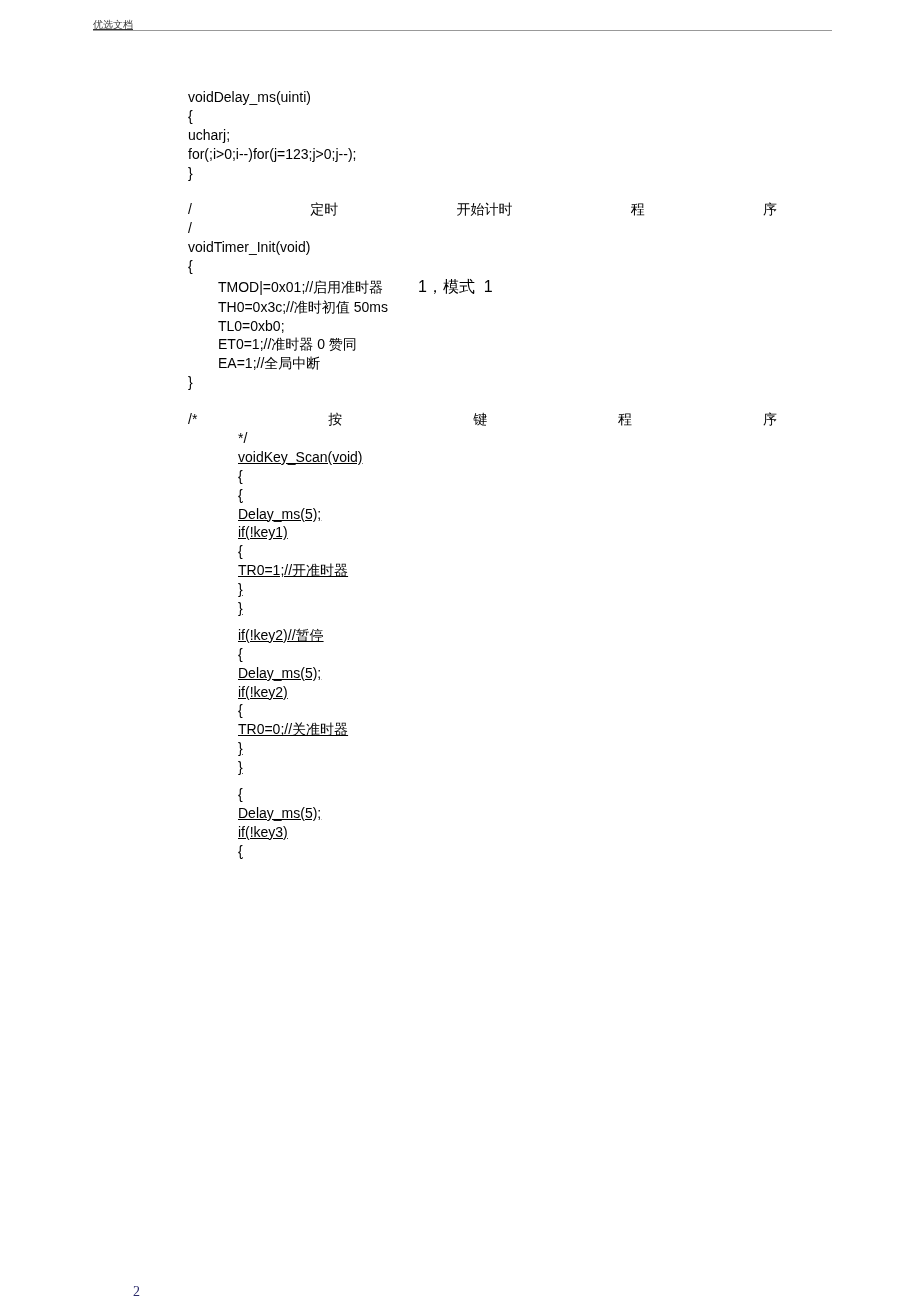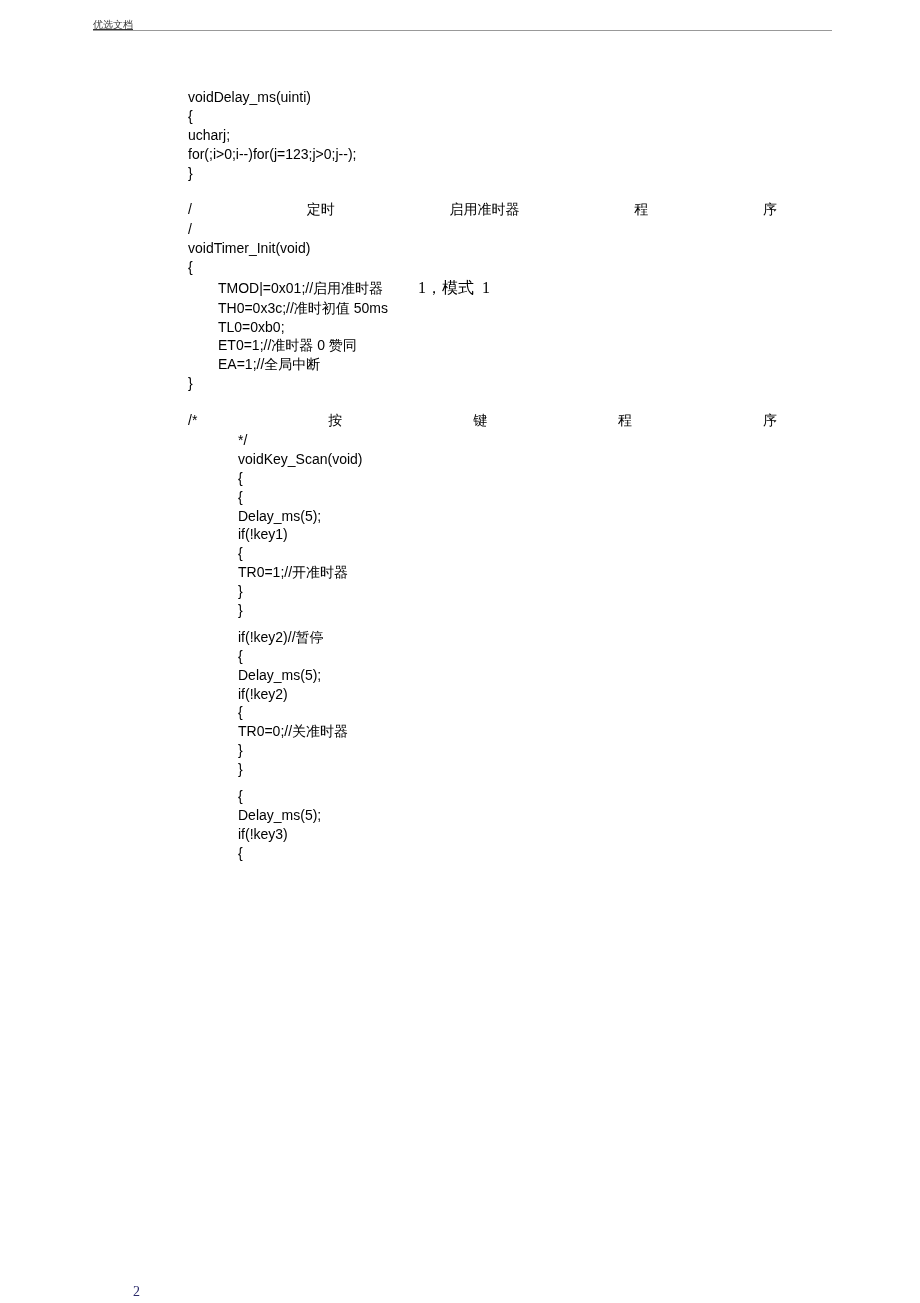--- a/index.html
+++ b/index.html
@@ -1,20 +1,20 @@
 <!DOCTYPE html>
 <html><head>
 <meta charset="utf-8">
 <style>
   html,body{margin:0;padding:0;background:#fff;color:#000;}
   .page{width:854px;min-height:1303px;margin:12px auto;position:relative;background:#fff;}
   .header-link{position:absolute;left:60px;top:6px;font-size:10px;font-family:"SimSun",serif;color:#333;text-decoration:underline;}
   .hr{position:absolute;left:60px;right:55px;top:18px;height:1px;background:#999;}
   .content{position:absolute;left:155px;right:110px;top:76px;font-size:14px;line-height:1.35;font-family:Arial,Helvetica,sans-serif;}
-  .cjk{font-family:Liberation Serif, serif;}
+  .cjk{font-family:Liberation Sans, sans-serif;}
   .block{margin-bottom:18px;}
   .indent1{padding-left:30px;gap:40px;}
   .indent2{padding-left:50px;}
   .justify-row{display:flex;justify-content:space-between;align-items:baseline;}
   .justify-row > span{white-space:nowrap;}
   .inline-row{display:flex;align-items:baseline;}
   .inline-row .col-a{width:180px;}
   .inline-row .col-b{font-size:16px;}
   .page-num{position:absolute;left:100px;top:1272px;font-family:"Times New Roman",serif;font-size:14px;color:#2a2a6a;}
 </style>
@@ -32,21 +32,21 @@
     <div>{</div>
     <div>ucharj;</div>
     <div>for(;i&gt;0;i--)for(j=123;j&gt;0;j--);</div>
     <div>}</div>
   </div>
 
   <div class="block">
     <div class="justify-row">
       <span>/</span>
       <span class="cjk">定时</span>
-      <span class="cjk">启用准时器</span>
+      <span class="cjk">开始计时</span>
       <span class="cjk">程</span>
       <span class="cjk">序</span>
     </div>
     <div>/</div>
   </div>
 
   <div class="block" style="margin-top:-18px;">
     <div>voidTimer_Init(void)</div>
     <div>{</div>
     <div class="indent1 inline-row">
@@ -64,21 +64,21 @@
     <div class="justify-row">
       <span>/*</span>
       <span class="cjk">按</span>
       <span class="cjk">键</span>
       <span class="cjk">程</span>
       <span class="cjk">序</span>
     </div>
     <div class="indent2">*/</div>
   </div>
 
-  <div class="block" style="margin-top:-18px;">
+  <div class="block" style="margin-top:-18px;text-decoration:underline;">
     <div class="indent2">voidKey_Scan(void)</div>
     <div class="indent2">{</div>
 
     <div class="indent2">{</div>
     <div class="indent2">Delay_ms(5);</div>
     <div class="indent2">if(!key1)</div>
     <div class="indent2">{</div>
     <div class="indent2">TR0=1;//开准时器</div>
     <div class="indent2">}</div>
     <div class="indent2">}</div>

